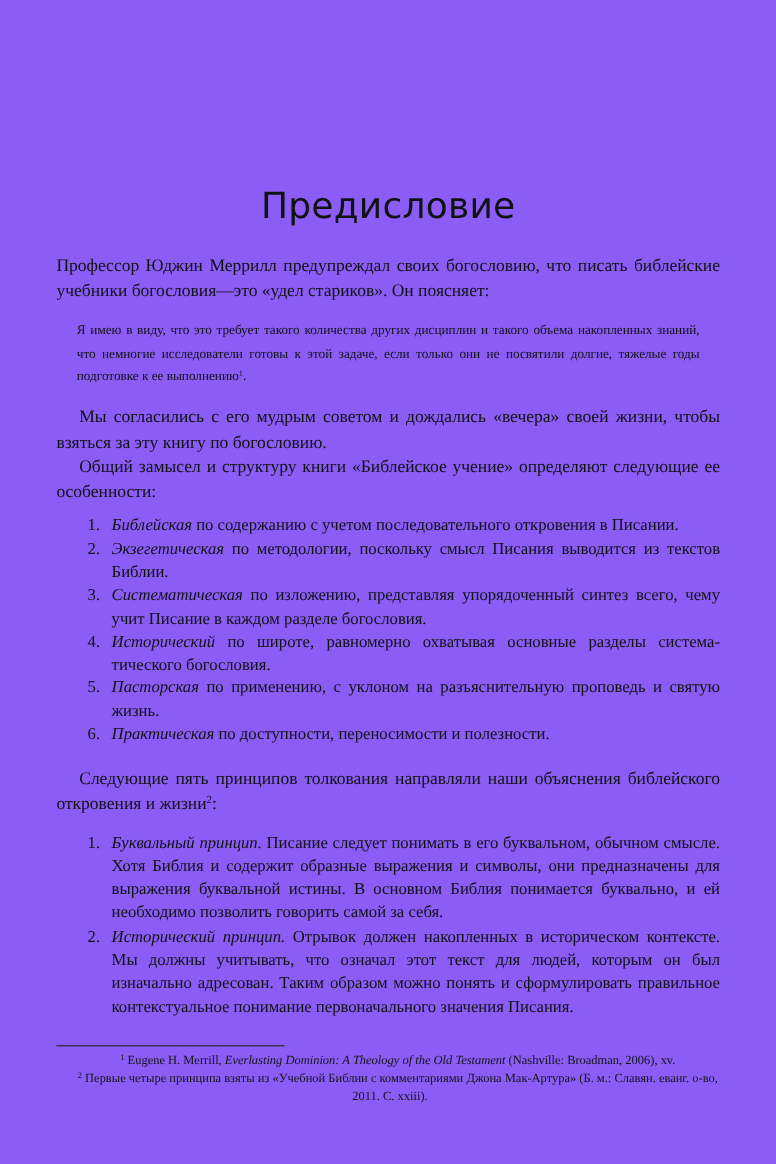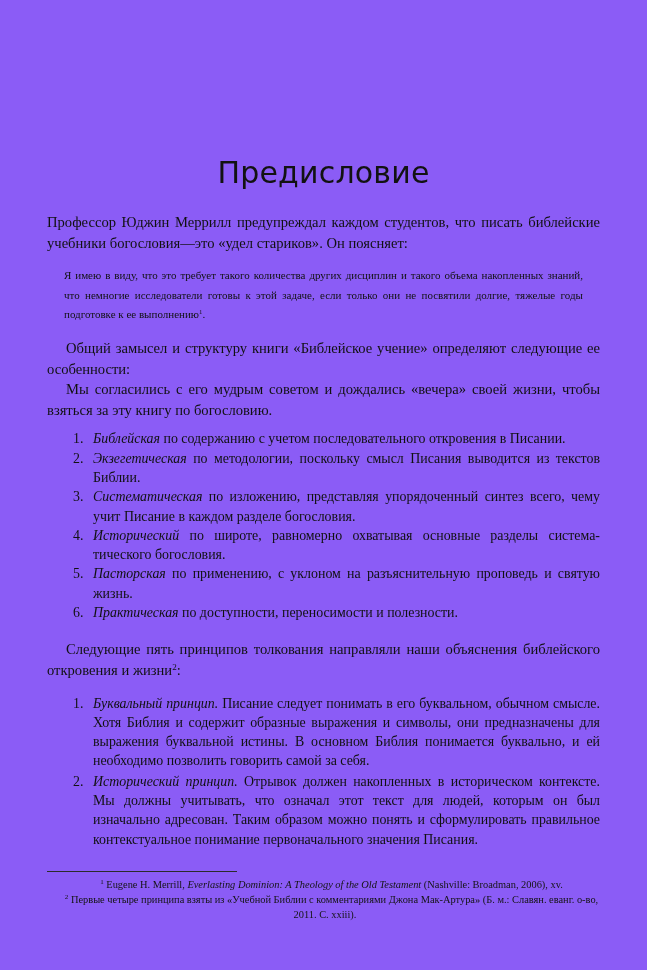--- a/index.html
+++ b/index.html
@@ -133,33 +133,33 @@
 </style>
 </head>
 <body>
 
 <div class="page">
 
   <h1 class="page-title">Предисловие</h1>
 
   <div class="body-col">
 
-    <p class="para">Профессор Юджин Меррилл предупреждал каждом студентов, что писать биб­лейские учебники богословия—это «удел стариков». Он поясняет:</p>
+    <p class="para">Профессор Юджин Меррилл предупреждал своих богословию, что писать биб­лейские учебники богословия—это «удел стариков». Он поясняет:</p>
 
     <div class="gap-md"></div>
 
     <blockquote class="quote">
       <span>Я имею в виду, что это требует такого количества других дисциплин и такого объема накопленных знаний, что немногие исследователи готовы к этой задаче, если только они не посвятили долгие, тяжелые годы подготовке к ее выпол­нению</span><sup>1</sup><span>.</span>
     </blockquote>
 
     <div class="gap-md"></div>
 
+    <p class="para indent">Мы согласились с его мудрым советом и дождались «вечера» своей жизни, чтобы взяться за эту книгу по богословию.</p>
+
     <p class="para indent">Общий замысел и структуру книги «Библейское учение» определяют следу­ющие ее особенности:</p>
-
-    <p class="para indent">Мы согласились с его мудрым советом и дождались «вечера» своей жизни, чтобы взяться за эту книгу по богословию.</p>
 
     <div class="gap-sm"></div>
 
     <ol class="num-list tight">
       <li>
         <span class="marker">1.</span><em class="ital">Библейская</em><span> по содержанию с учетом последовательного откровения в Пи­сании.</span>
       </li>
       <li>
         <span class="marker">2.</span><em class="ital">Экзегетическая</em><span> по методологии, поскольку смысл Писания выводится из тек­стов Библии.</span>
       </li>

